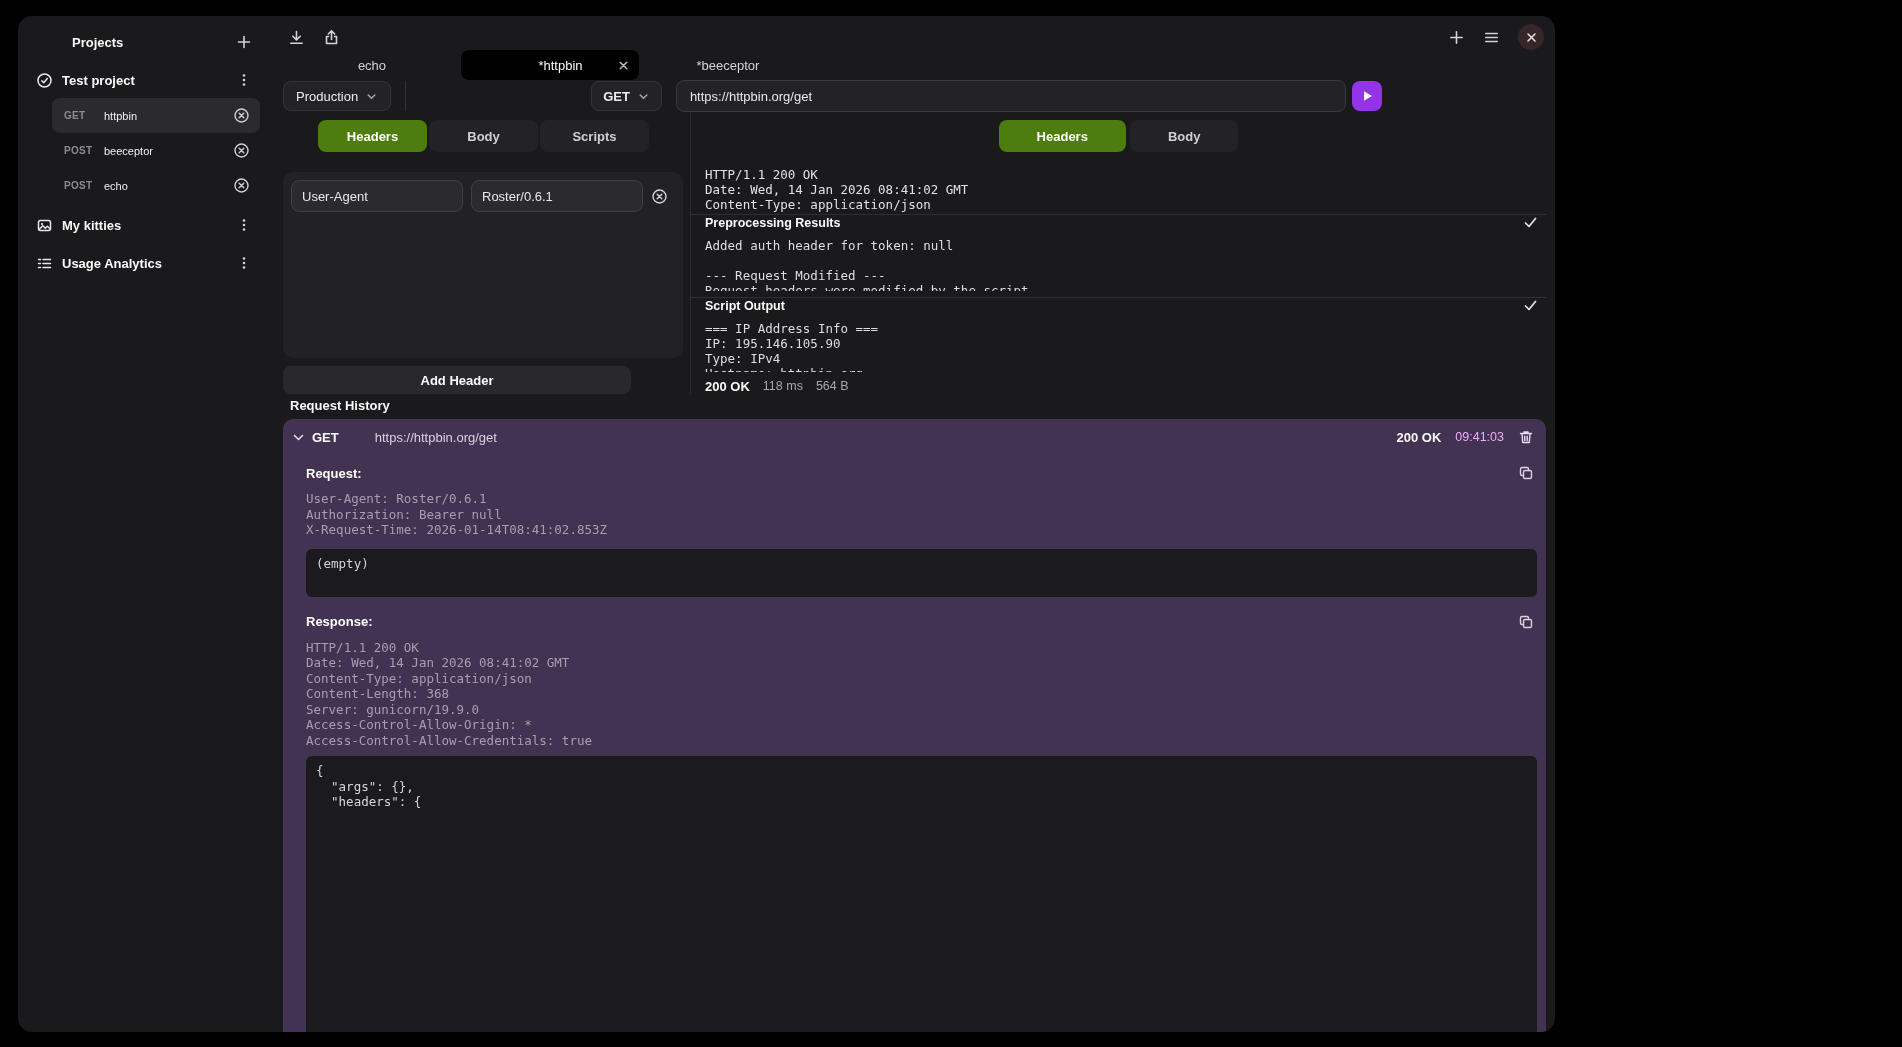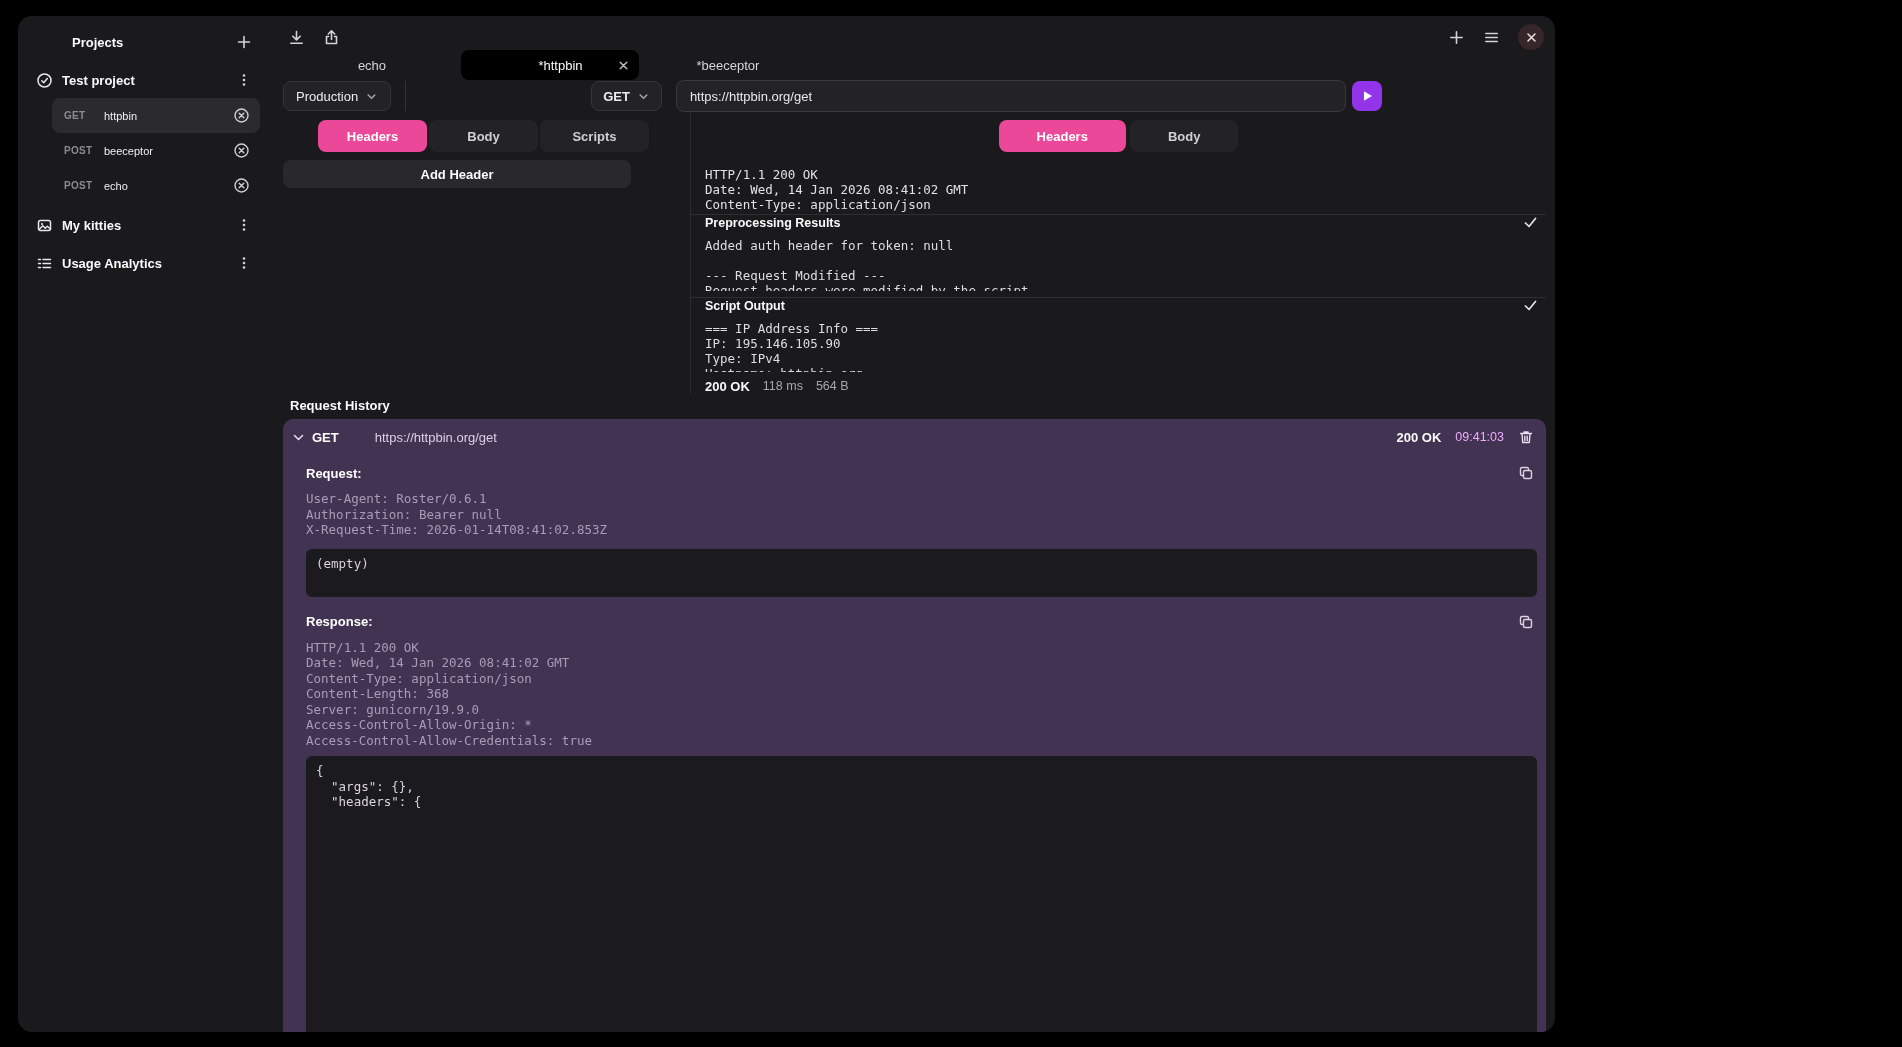--- a/index.html
+++ b/index.html
@@ -60,21 +60,21 @@
   .left-panel { width: 407px; flex: 0 0 407px; display: flex; flex-direction: column; }
   .vsep { width: 1px; background: #2a2a2f; }
   .right-panel { flex: 1; display: flex; flex-direction: column; padding-left: 14px; min-width: 0; }
 
   .seg-row { display: flex; gap: 2px; margin-top: 8px; }
   .left-panel .seg-row { margin-left: 35px; }
   .right-panel .seg-row { justify-content: center; gap: 4px; margin-right: 14px; }
   .seg { height: 32px; border-radius: 8px; background: #232327; color: #cfcfd4; font-size: 13px; font-weight: 600; }
   .left-panel .seg { width: 109px; }
   .right-panel .seg { padding: 0 38px; }
-  .seg.active { background: #ec4899; color: #ffffff; }
+  .seg.active { background: #4d7c0f; color: #ffffff; }
 
   .headers-panel { margin-top: 20px; width: 400px; height: 186px; background: #222226; border-radius: 10px; padding: 8px; }
   .header-row { display: flex; align-items: center; gap: 8px; }
   .kv-input { width: 172px; height: 32px; border-radius: 8px; background: #2a2a2f; border: 1px solid #3f3f46; color: #e8e8ec; font-size: 13px; padding: 0 10px; font-family: inherit; }
   .add-header-btn { margin-top: 8px; width: 348px; height: 28px; border-radius: 8px; background: #29292d; color: #fafafa; font-size: 13px; font-weight: 600; }
 
   .mono { font-family: "DejaVu Sans Mono", monospace; font-size: 12.5px; line-height: 15px; white-space: pre; color: #e2e2e6; }
   .resp-headers { margin-top: 15px; height: 47px; overflow: hidden; }
   .section-bar { height: 16px; display: flex; align-items: center; justify-content: space-between; font-size: 12.5px; font-weight: 700; color: #fafafa; border-top: 1px solid #2e2e33; padding-right: 8px; margin-left: -14px; padding-left: 14px; background: #1a1a1c; }
   .section-bar .check { color: #e4e4e7; }
@@ -270,20 +270,32 @@
     </div>
 
     <div class="panels">
 
       <section class="left-panel">
         <div class="seg-row">
           <button class="seg active">Headers</button>
           <button class="seg">Body</button>
           <button class="seg">Scripts</button>
         </div>
+        <div class="headers-panel">
+          <div class="header-row">
+            <input class="kv-input" type="text" value="User-Agent" style="">
+            <input class="kv-input" type="text" value="Roster/0.6.1" style="">
+            <button class="icon-btn">
+              <svg width="17" height="17" viewBox="0 0 17 17" fill="none" stroke="currentColor" stroke-width="1.4" stroke-linecap="round">
+                  <circle cx="8.5" cy="8.5" r="6.5"></circle>
+                  <path d="M6.2 6.2l4.6 4.6M10.8 6.2l-4.6 4.6"></path>
+                </svg>
+            </button>
+          </div>
+        </div>
         <button class="add-header-btn">Add Header</button>
       </section>
 
       <div class="vsep"></div>
 
       <section class="right-panel">
         <div class="seg-row">
           <button class="seg active">Headers</button>
           <button class="seg">Body</button>
         </div>

